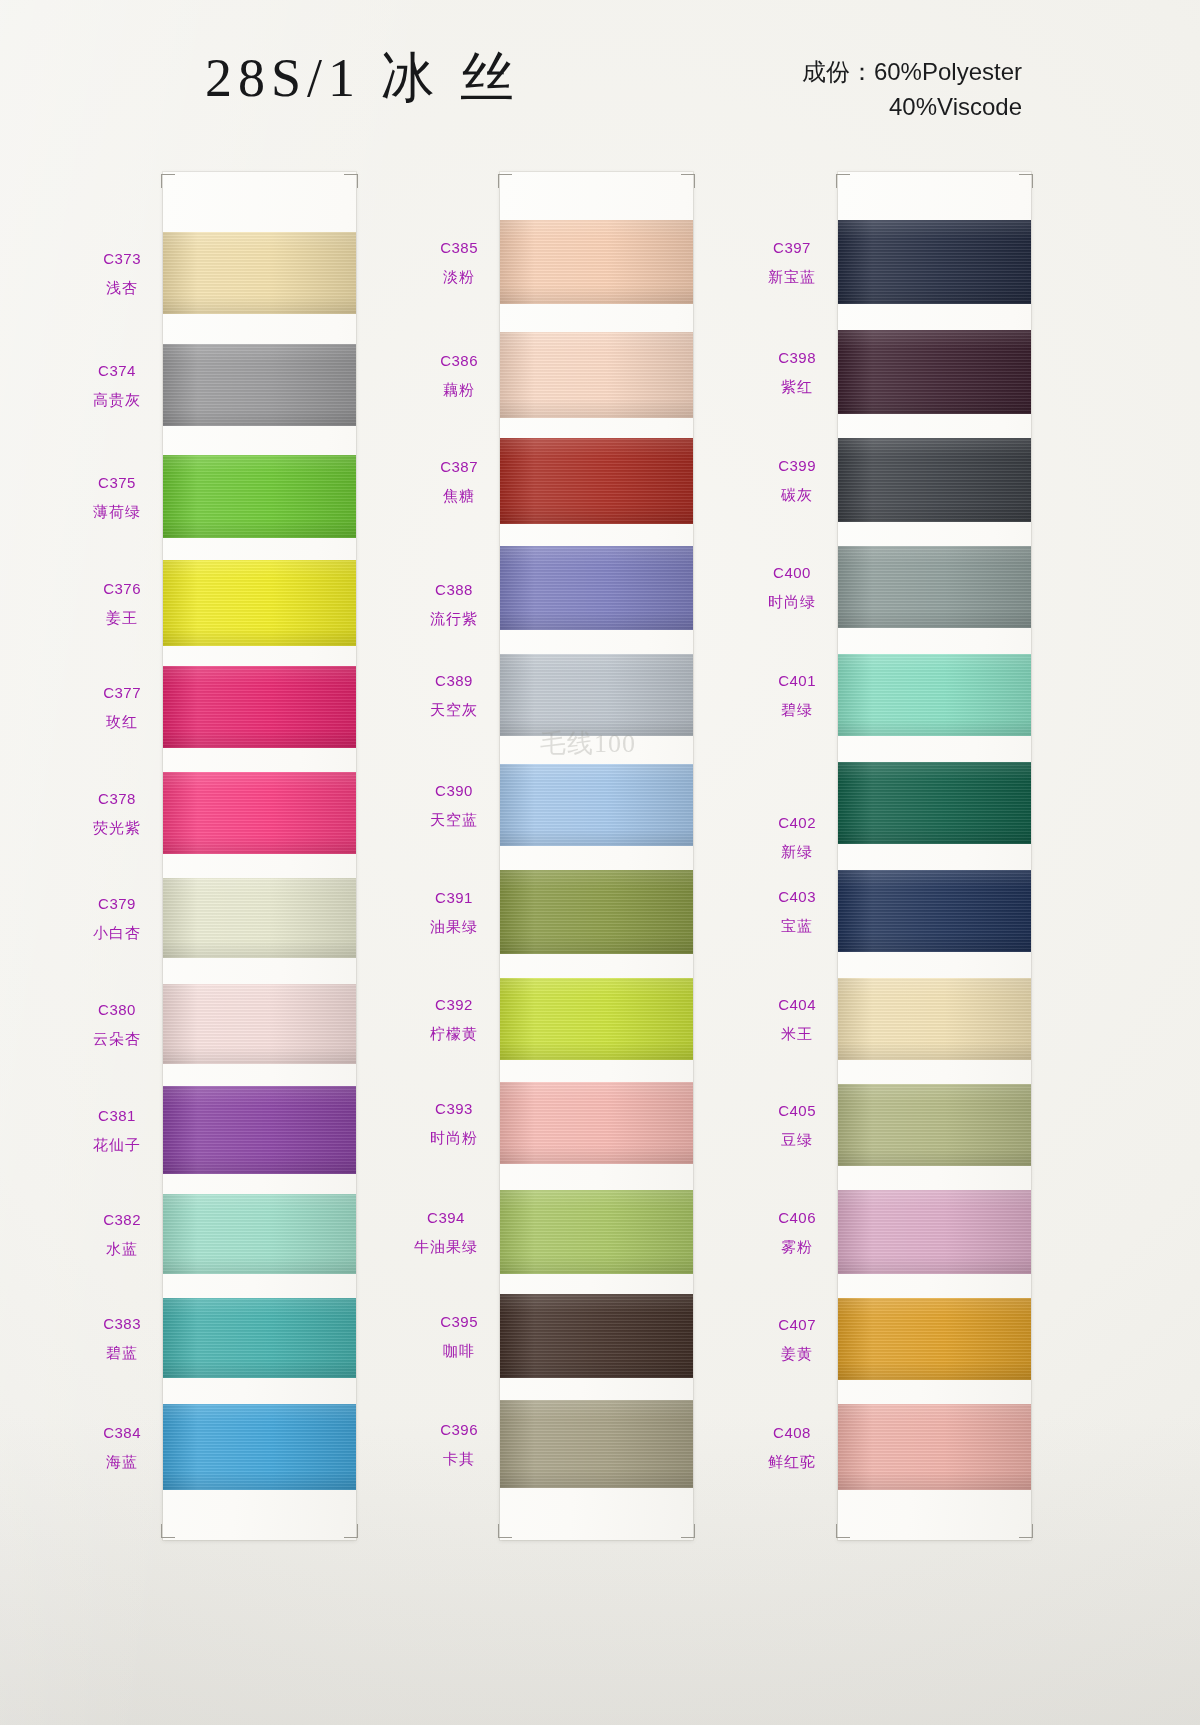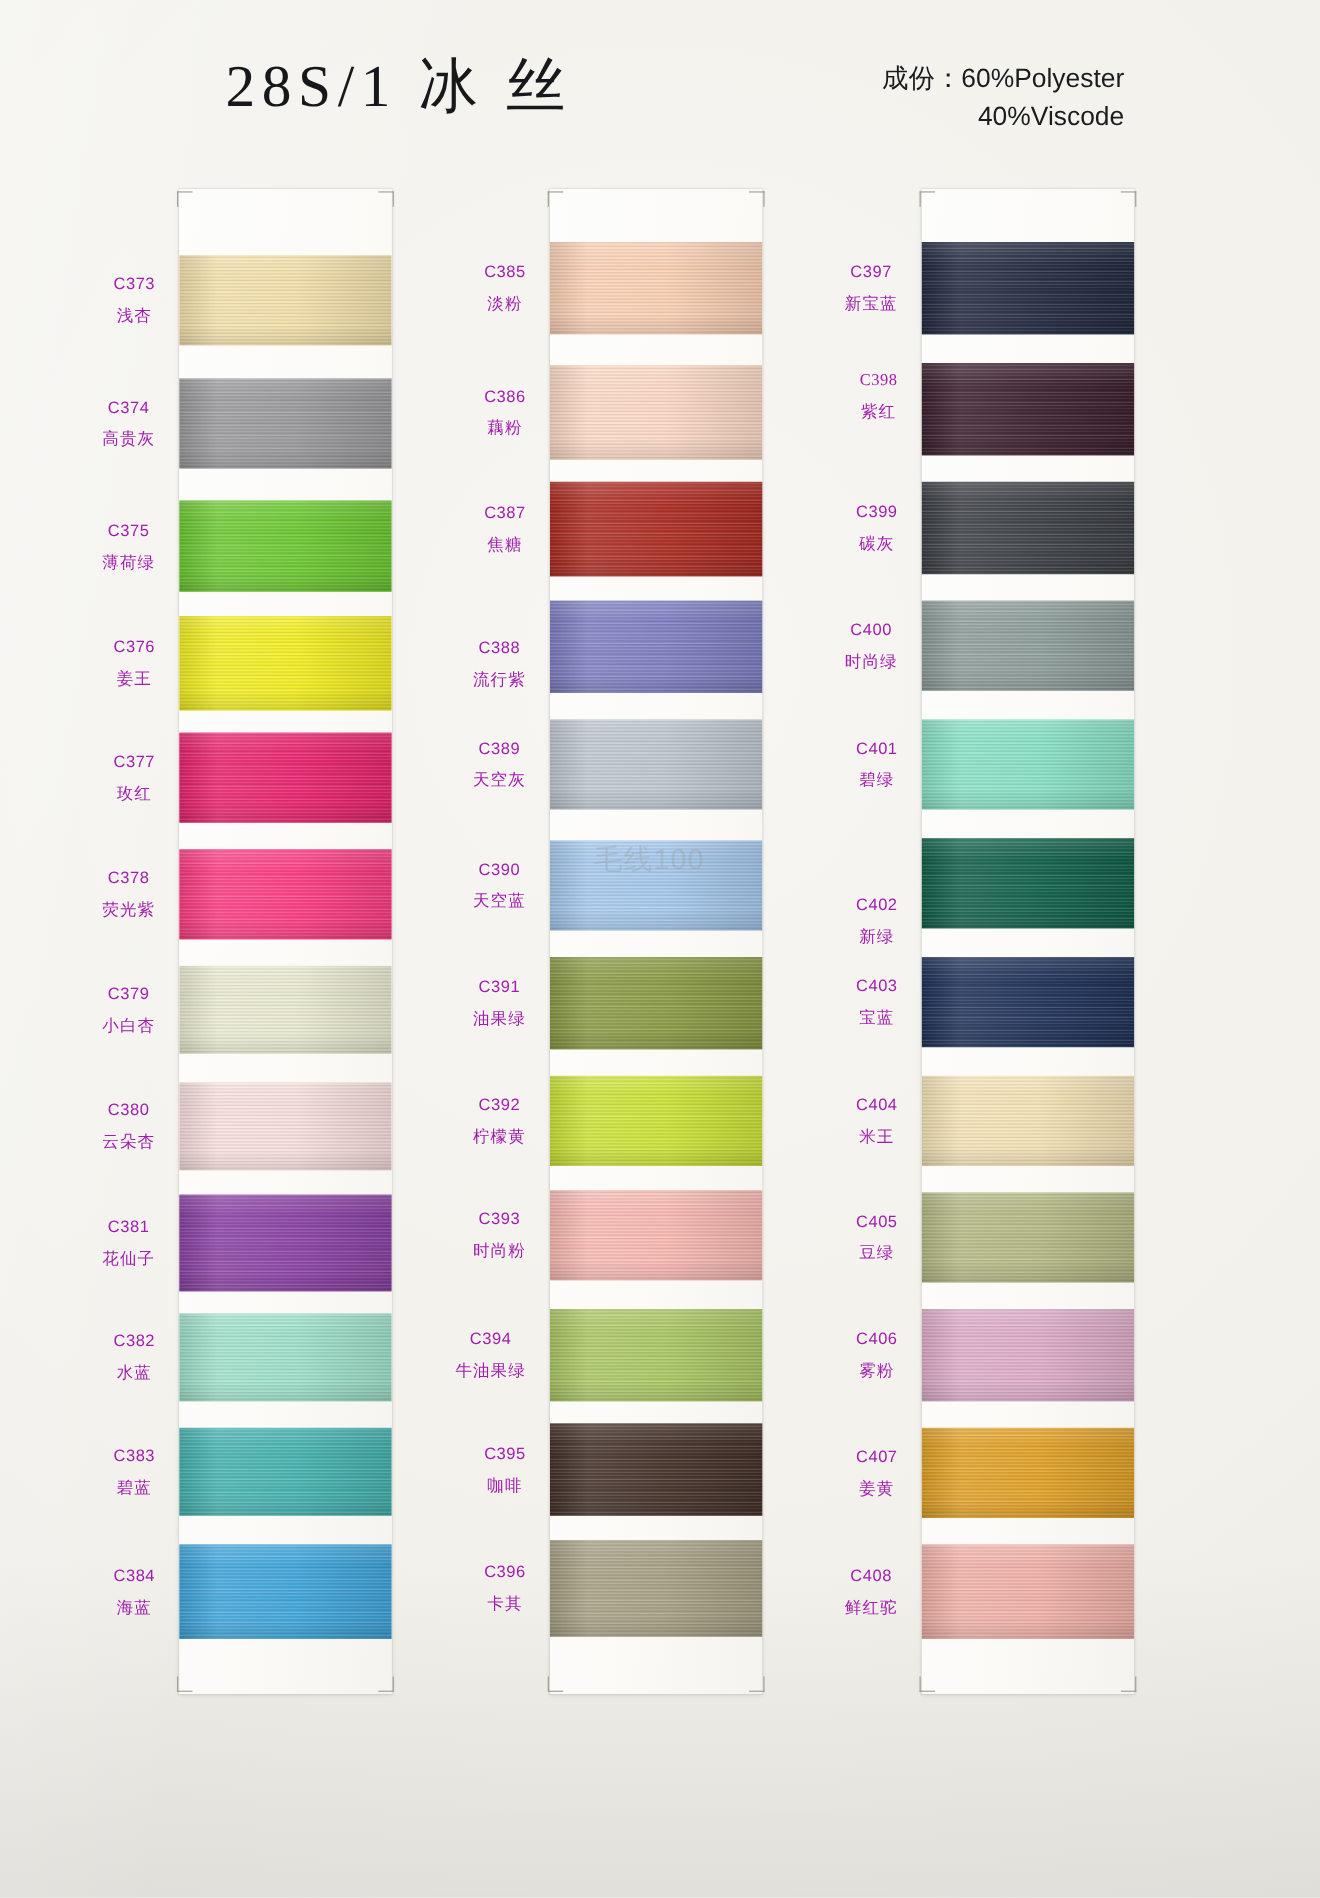--- a/index.html
+++ b/index.html
@@ -124,28 +124,27 @@
     white-space: nowrap;
   }
   .label .code { display: block; letter-spacing: 0.5px; }
   .label .name { display: block; letter-spacing: 1px; }
   .lbl-left  { right: 100%; margin-right: 22px; }
 
   .watermark {
     position: absolute;
     left: 540px;
     top: 726px;
-    font-family: Liberation Sans, sans-serif;
+    font-family: Liberation Serif, serif;
     font-size: 26px;
     color: rgba(150,148,142,0.30);
     letter-spacing: 1px;
     z-index: 7;
     pointer-events: none;
     white-space: nowrap;
-    margin-top: 38px;
   }
 </style>
 </head>
 <body>
 
 <div class="paper-bg"></div>
 <div class="sheet" id="sheet">
 
   <div class="title">28S/1 冰  丝</div>
 
@@ -375,21 +374,21 @@
         <div class="sheen"></div>
       </div>
       <div class="label lbl-left" style="top: 61px;">
         <span class="code">C397</span>
         <span class="name">新宝蓝</span>
       </div>
       <div class="swatch" style="top: 158px; height: 84px; background: rgb(61, 33, 48);">
         <div class="yarn"></div>
         <div class="sheen"></div>
       </div>
-      <div class="label lbl-left" style="top: 160px; font-family: Liberation Serif, serif;">
+      <div class="label lbl-left" style="top: 171px;">
         <span class="code">C398</span>
         <span class="name">紫红</span>
       </div>
       <div class="swatch" style="top: 266px; height: 84px; background: rgb(60, 64, 70);">
         <div class="yarn"></div>
         <div class="sheen"></div>
       </div>
       <div class="label lbl-left" style="top: 279px;">
         <span class="code">C399</span>
         <span class="name">碳灰</span>

